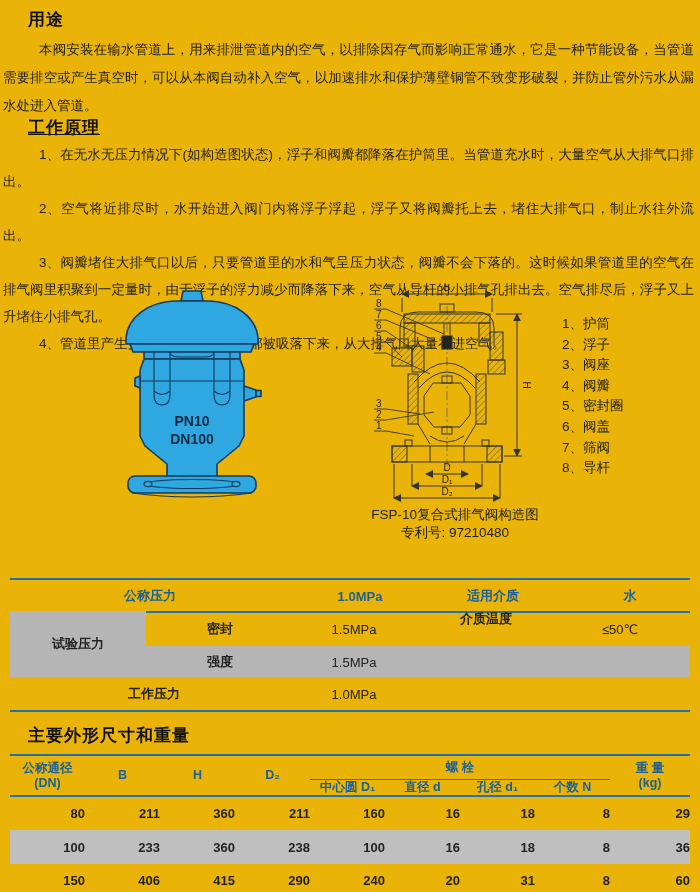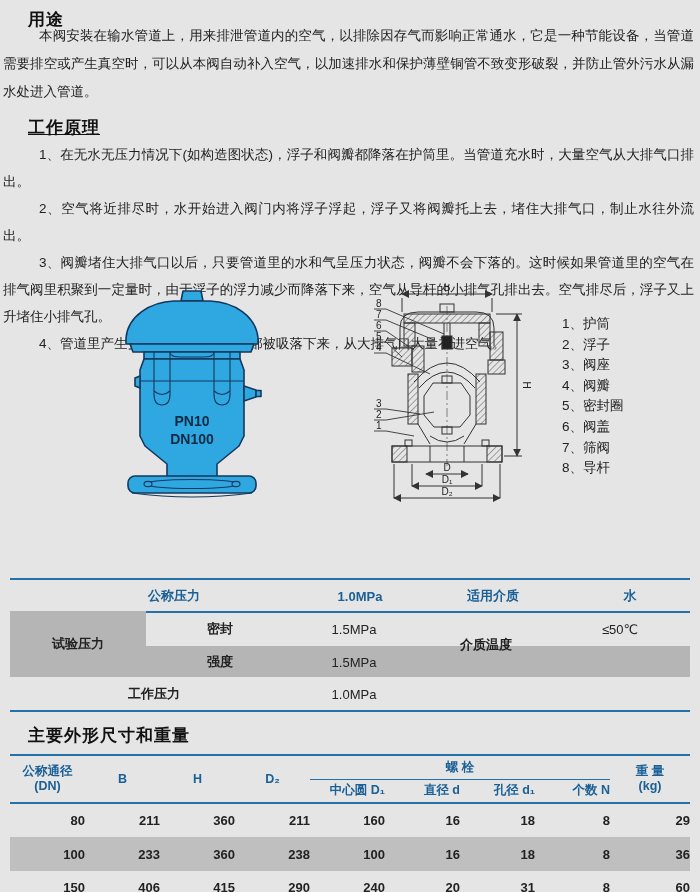--- a/index.html
+++ b/index.html
@@ -1,18 +1,18 @@
 <!DOCTYPE html>
 <html><head>
 <meta charset="utf-8">
 <style>
   * { margin:0; padding:0; box-sizing:border-box; }
   html,body { background:#ffffff; }
   body { font-family:"Liberation Sans","DejaVu Sans",sans-serif; color:#1c1c1c; }
-  #page { position:relative; width:700px; height:892px; background:#e5e5e5; overflow:hidden; margin:0 auto; }
+  #page { position:relative; width:700px; height:892px; background:#eab308; overflow:hidden; margin:0 auto; }
 
   .h1 { position:absolute; left:28px; font-size:17px; font-weight:bold; color:#111; letter-spacing:1px; }
   .bodytext { position:absolute; left:3px; right:6px; font-size:13.5px; line-height:28px; color:#222;
               text-indent:36px; text-align:justify; }
   .pitem { font-size:13.5px; line-height:27px; color:#222; text-indent:36px; text-align:justify; }
 
   
   #valve-fig { position:absolute; left:122px; top:288px; }
   #tech-fig  { position:absolute; left:372px; top:284px; }
   #parts-list { position:absolute; left:562px; top:314px; font-size:13.5px; color:#222; }
@@ -30,35 +30,35 @@
   #ptable .grayA { position:absolute; left:0; top:33px; width:136px; height:66px; background:#B5B5B5; }
   #ptable .grayB { position:absolute; left:0; top:68px; width:680px; height:31px; background:#B5B5B5; }
 
   
   #dims-title { top:724px; }
   #dtable { position:absolute; left:10px; top:754px; width:680px; border-collapse:collapse;
             border-top:2px solid #2470A8; border-bottom:2px solid #2470A8; font-size:13px; }
   #dtable th { color:#1A6096; font-weight:600; font-size:12.5px; text-align:center; vertical-align:middle;
                line-height:15px; }
   #dtable thead tr.r1 th { height:24px; }
-  #dtable thead tr.r2 th { height:24px;text-align:right; }
+  #dtable thead tr.r2 th { height:17px; }
   #dtable thead { border-bottom:2px solid #2470A8;margin-top:20px; }
   #dtable th.bolt { border-bottom:1.5px solid #2470A8; }
   #dtable td { text-align:right; vertical-align:middle; height:34px; color:#222; font-weight:bold; }
   #dtable tr.stripe td { background:#BFBFBF;padding-left:11px; }
 
   svg text { font-family:"Liberation Sans","DejaVu Sans",sans-serif; }
 </style>
 </head>
 <body>
 
 <div id="page">
 
   <div class="h1" style="top:8px;">用途</div>
-  <p class="bodytext" style="top:22px;">本阀安装在输水管道上，用来排泄管道内的空气，以排除因存气而影响正常通水，它是一种节能设备，当管道需要排空或产生真空时，可以从本阀自动补入空气，以加速排水和保护薄壁铜管不致变形破裂，并防止管外污水从漏水处进入管道。</p>
+  <p class="bodytext" style="top:36px;">本阀安装在输水管道上，用来排泄管道内的空气，以排除因存气而影响正常通水，它是一种节能设备，当管道需要排空或产生真空时，可以从本阀自动补入空气，以加速排水和保护薄壁铜管不致变形破裂，并防止管外污水从漏水处进入管道。</p>
 
   <div class="h1" style="top:116px;text-decoration:underline;">工作原理</div>
   <div style="position:absolute; left:3px; right:6px; top:141px;">
     <p class="pitem">1、在无水无压力情况下(如构造图状态)，浮子和阀瓣都降落在护筒里。当管道充水时，大量空气从大排气口排出。</p>
     <p class="pitem">2、空气将近排尽时，水开始进入阀门内将浮子浮起，浮子又将阀瓣托上去，堵住大排气口，制止水往外流出。</p>
     <p class="pitem">3、阀瓣堵住大排气口以后，只要管道里的水和气呈压力状态，阀瓣不会下落的。这时候如果管道里的空气在排气阀里积聚到一定量时，由于浮子的浮力减少而降落下来，空气从导杆的小排气孔排出去。空气排尽后，浮子又上升堵住小排气孔。</p>
     <p class="pitem">4、管道里产生负压时，阀瓣和浮子都被吸落下来，从大排气口大量补进空气。</p>
   </div>
 
   <svg id="valve-fig" width="142" height="216" viewBox="0 0 142 216">
@@ -211,36 +211,40 @@
     <div class="part">1、护筒</div>
     <div class="part">2、浮子</div>
     <div class="part">3、阀座</div>
     <div class="part">4、阀瓣</div>
     <div class="part">5、密封圈</div>
     <div class="part">6、阀盖</div>
     <div class="part">7、筛阀</div>
     <div class="part">8、导杆</div>
   </div>
 
+  <div id="fig-caption">
+    <div>FSP-10复合式排气阀构造图</div>
+    <div>专利号: 97210480</div>
+  </div>
 
   <div id="ptable">
     <div class="bline" style="left:0; top:0; width:680px;"></div>
     <div class="grayA"></div>
     <div class="grayB"></div>
     <div class="bline" style="left:136px; top:33px; width:544px;"></div>
 
-    <div class="cellt blue" style="left:140px; top:18px;margin-left:24px;">公称压力</div>
+    <div class="cellt blue" style="left:140px; top:18px;">公称压力</div>
     <div class="cellt blue" style="left:350px; top:18px;">1.0MPa</div>
     <div class="cellt blue" style="left:483px; top:18px;">适用介质</div>
     <div class="cellt blue" style="left:620px; top:18px;">水</div>
 
     <div class="cellt blk" style="left:68px; top:66px;">试验压力</div>
     <div class="cellt blk" style="left:210px; top:51px;">密封</div>
     <div class="cellt val" style="left:344px; top:51px;">1.5MPa</div>
-    <div class="cellt blk" style="left:476px; top:67px;text-align:right;">介质温度</div>
+    <div class="cellt blk" style="left:476px; top:41px;text-align:right;">介质温度</div>
     <div class="cellt val" style="left:610px; top:51px;">≤50℃</div>
 
     <div class="cellt blk" style="left:210px; top:84px;">强度</div>
     <div class="cellt val" style="left:344px; top:84px;">1.5MPa</div>
 
     <div class="cellt blk" style="left:144px; top:116px;">工作压力</div>
     <div class="cellt val" style="left:344px; top:116px;">1.0MPa</div>
 
     <div class="bline" style="left:0; top:132px; width:680px;"></div>
   </div>

